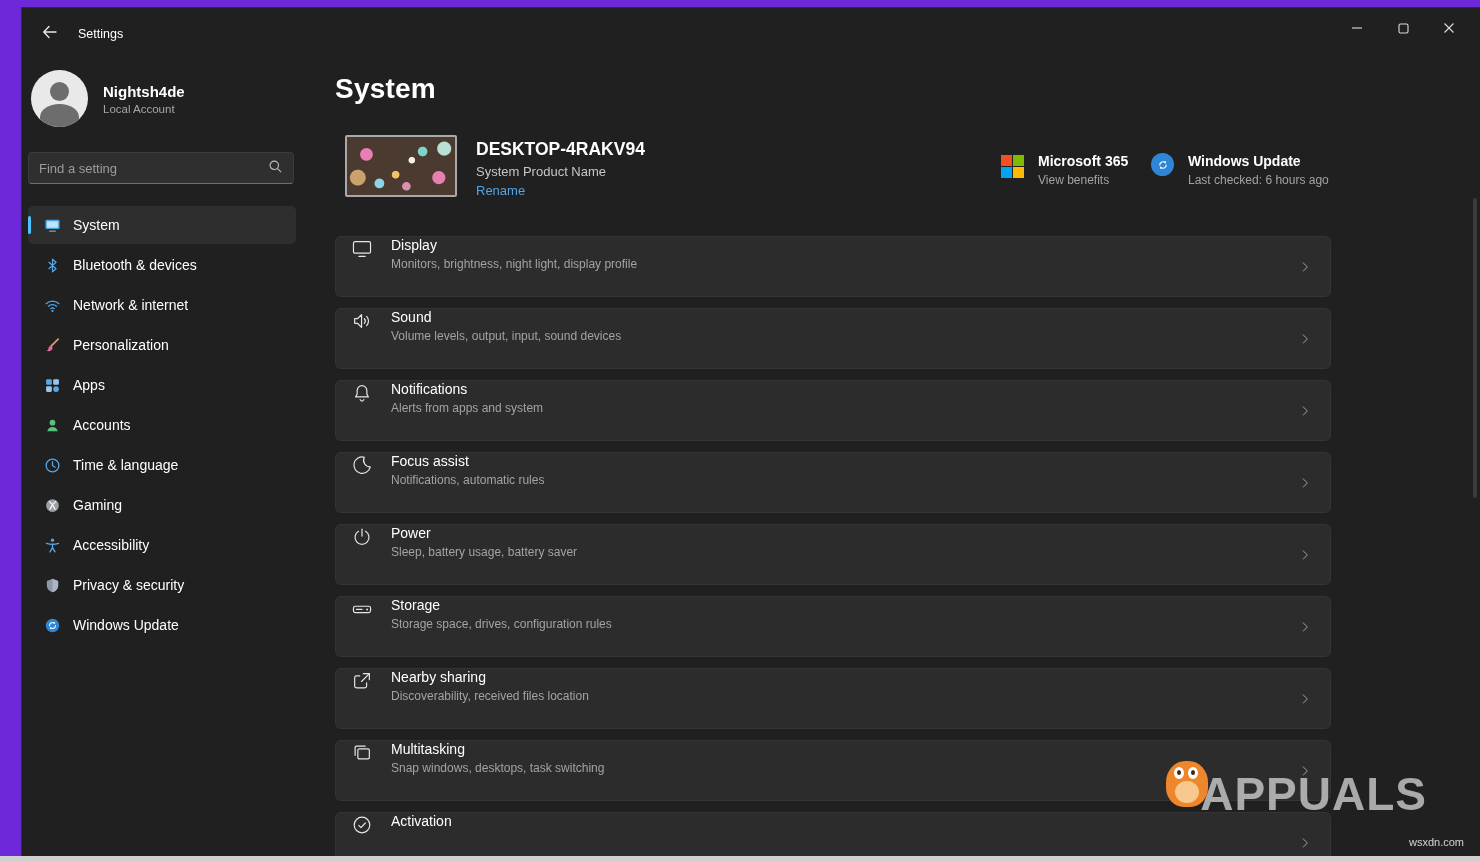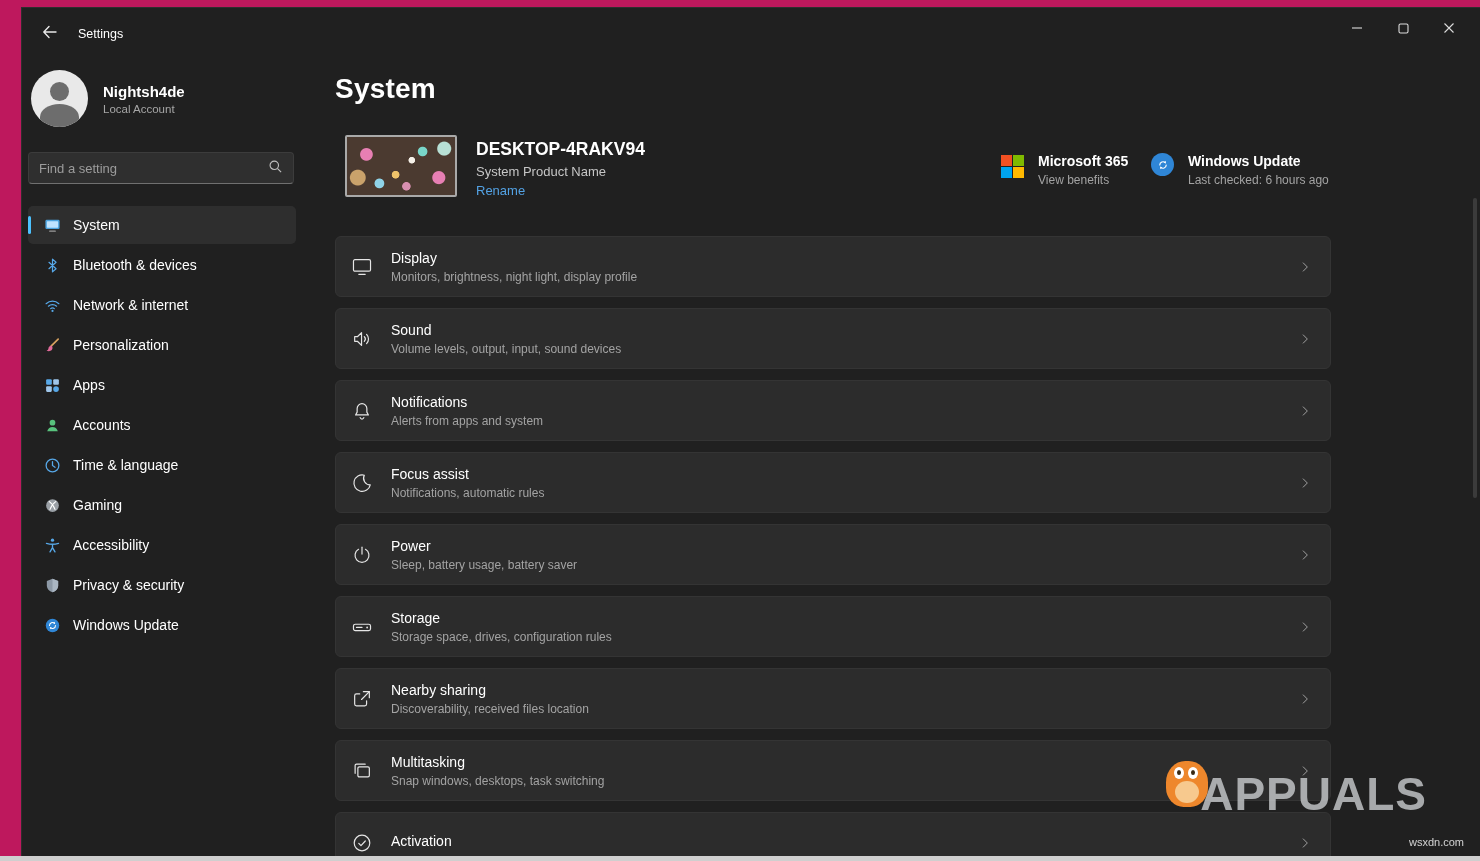--- a/index.html
+++ b/index.html
@@ -1,18 +1,18 @@
 <!DOCTYPE html>
 <html><head>
 <meta charset="utf-8">
 <style>
   * { margin:0; padding:0; box-sizing:border-box; }
   html,body { background:#060606; }
   body { font-family:"Liberation Sans","DejaVu Sans",sans-serif; }
-  .page { position:relative; width:1480px; height:861px; background:#be185d; overflow:hidden; }
+  .page { position:relative; width:1480px; height:861px; background:#6d28d9; overflow:hidden; }
 
   .window { position:absolute; left:21px; top:7px; right:0; bottom:5px; background:#202020; border-top:1px solid #2e2e2e; border-left:1px solid #2e2e2e; overflow:hidden; }
   .bottom-strip { position:absolute; left:0; right:0; bottom:0; height:5px; background:#cfcfcf; z-index:40; }
 
   
   .titlebar { height:52px; display:flex; align-items:center; position:relative; }
   .back-btn { width:42px; height:34px; margin-left:6px; display:flex; align-items:center; justify-content:center; border-radius:5px; cursor:pointer; }
   .tb-title { color:#ffffff; font-size:12.5px; margin-left:8px; }
   .win-controls { position:absolute; right:8px; top:4px; display:flex; }
   .win-btn { width:46px; height:34px; display:flex; align-items:center; justify-content:center; }
@@ -68,21 +68,21 @@
   .hcard.wupd { left:816px; }
   .hcard-icon { width:24px; height:24px; flex:0 0 24px; }
   .m365-logo { display:grid; grid-template-columns:11px 11px; grid-template-rows:11px 11px; gap:1px; padding-top:2px; }
   .m365-logo div { width:11px; height:11px; }
   .wu-circle { width:23px; height:23px; border-radius:50%; background:#2f86d6; display:flex; align-items:center; justify-content:center; }
   .hcard-text { margin-left:13px; }
   .hcard-title { color:#ffffff; font-size:14px; font-weight:700; }
   .hcard-sub { color:#a3a3a3; font-size:12px; margin-top:4px; }
 
   .rows { margin-top:37px; width:996px; display:flex; flex-direction:column; gap:11px; }
-  .srow { height:61px; background:#2c2c2c; border:1px solid #343434; border-radius:6px; display:flex; align-items:center; padding-left:14px; cursor:pointer; flex:0 0 61px; }
+  .srow { height:61px; background:#2c2c2c; border:1px solid #343434; border-radius:6px; display:flex; padding-left:14px; cursor:pointer; flex:0 0 61px; }
   .srow-icon { width:24px; height:24px; flex:0 0 24px; display:flex; align-items:center; justify-content:center; }
   .srow-text { margin-left:17px; }
   .srow-title { color:#ffffff; font-size:14px; }
   .srow-sub { color:#a3a3a3; font-size:12px; margin-top:4px; }
   .srow-sub:empty { display:none; }
   .chev { margin-left:auto; margin-right:18px; display:flex; align-items:center; }
 
   .scrollbar { position:absolute; right:3px; top:190px; width:4px; height:300px; border-radius:2px; background:#3b3b3b; z-index:30; }
 
   

